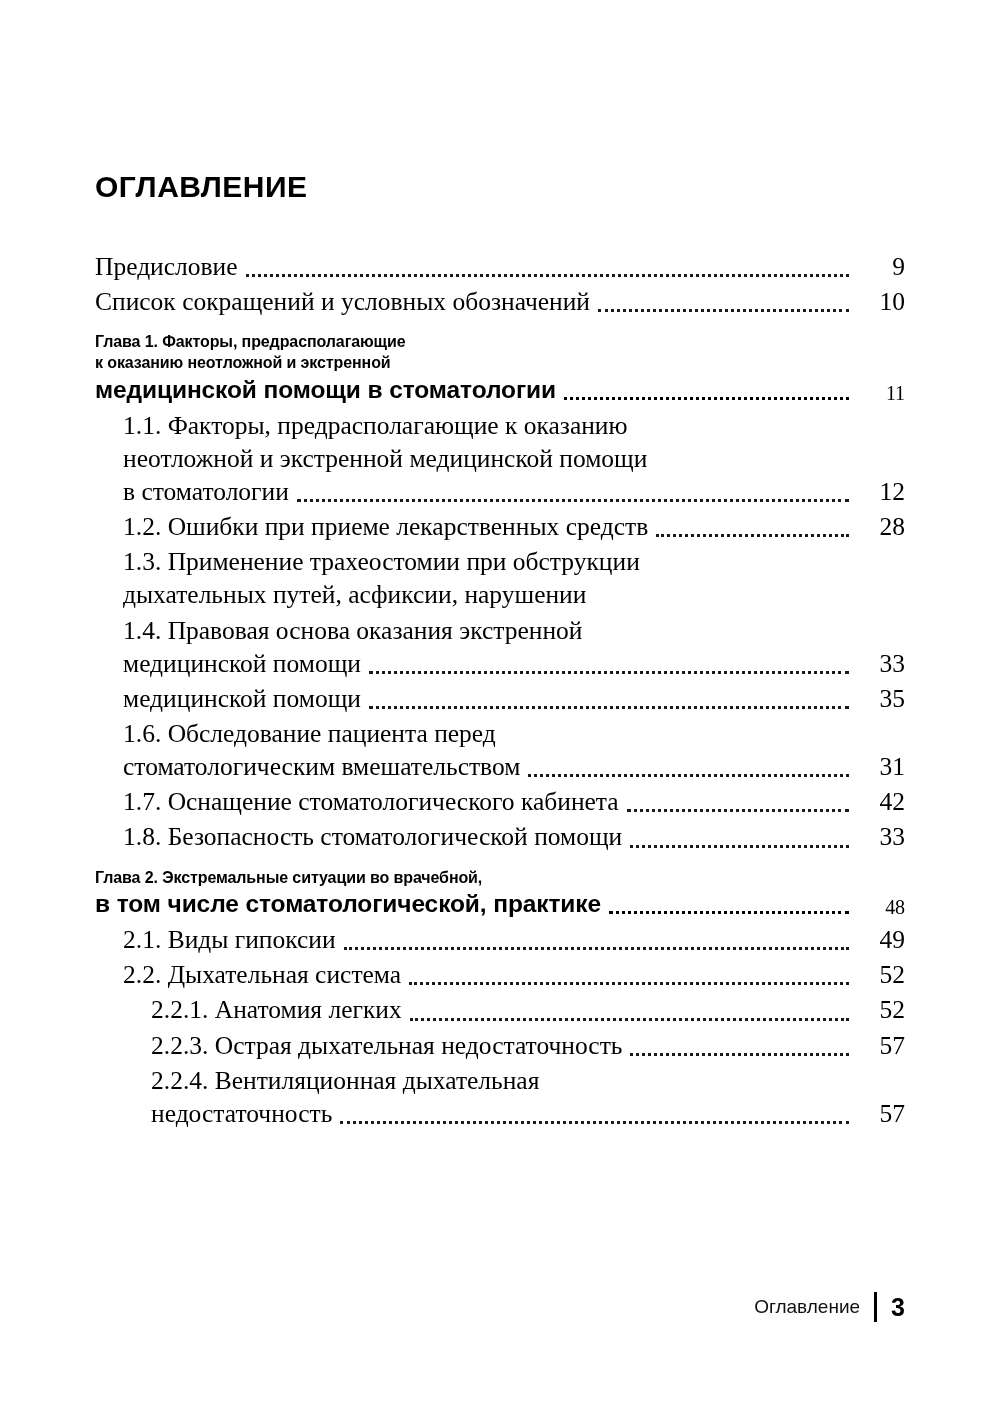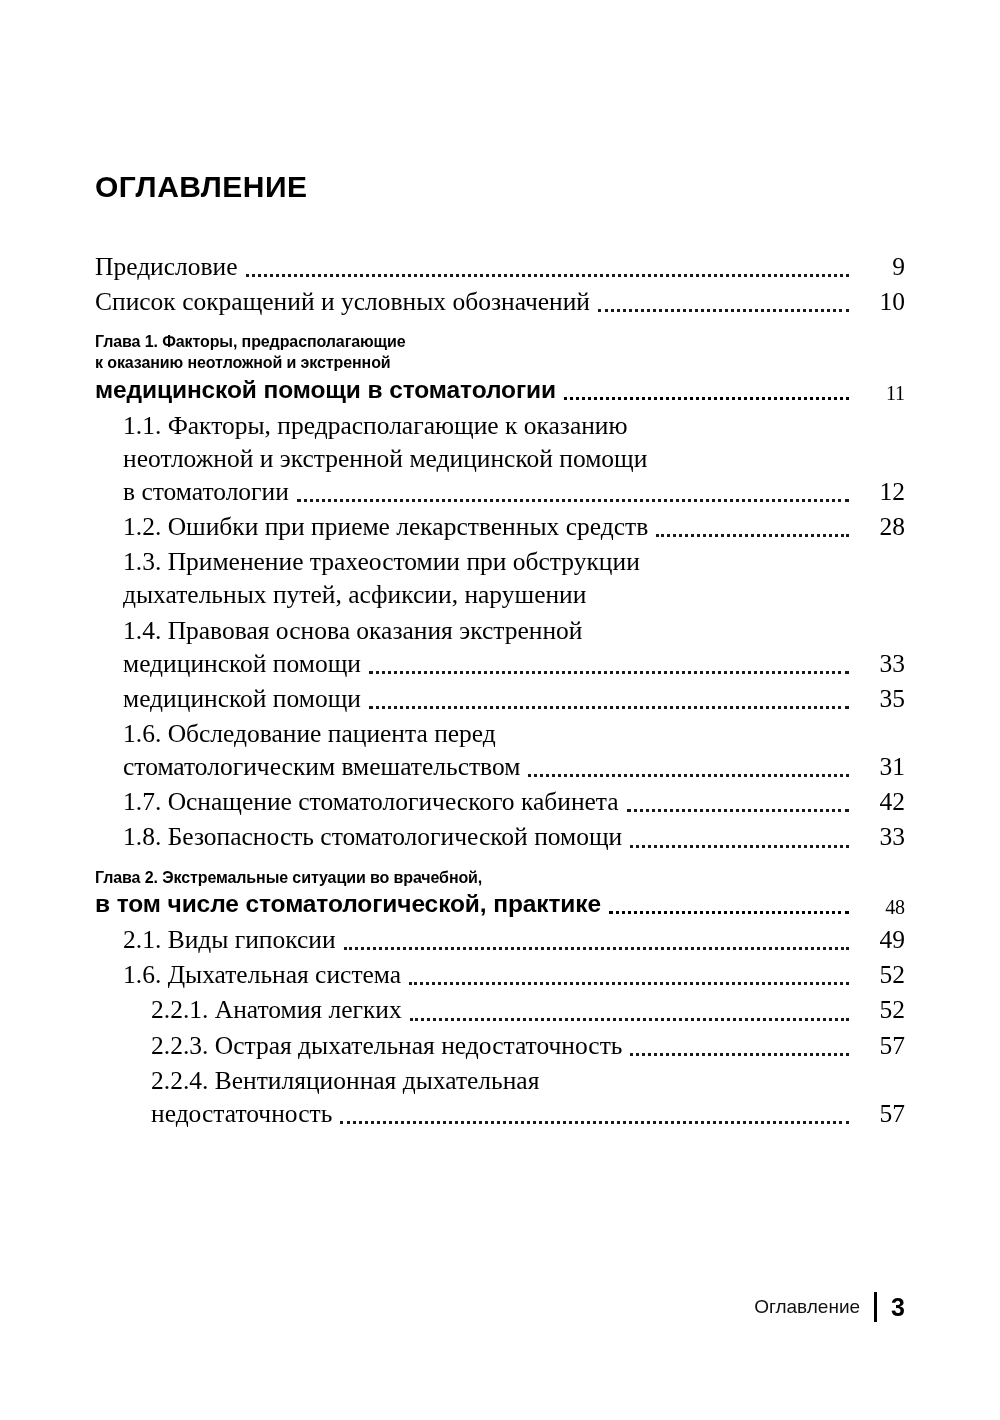--- a/index.html
+++ b/index.html
@@ -227,21 +227,21 @@
       </li>
       <li class="toc-entry lvl-section gap-top-section">
         <div class="toc-row">
           <span class="toc-label">2.1. Виды гипоксии</span>
           <span class="toc-leader"></span>
           <span class="toc-page">49</span>
         </div>
       </li>
       <li class="toc-entry lvl-section">
         <div class="toc-row">
-          <span class="toc-label">1.6. Дыхательная система</span>
+          <span class="toc-label">2.2. Дыхательная система</span>
           <span class="toc-leader"></span>
           <span class="toc-page">52</span>
         </div>
       </li>
       <li class="toc-entry lvl-subsection">
         <div class="toc-row">
           <span class="toc-label">2.2.1. Анатомия легких</span>
           <span class="toc-leader"></span>
           <span class="toc-page">52</span>
         </div>

